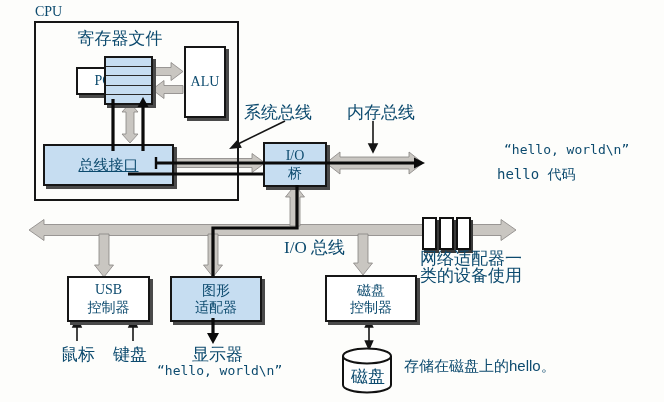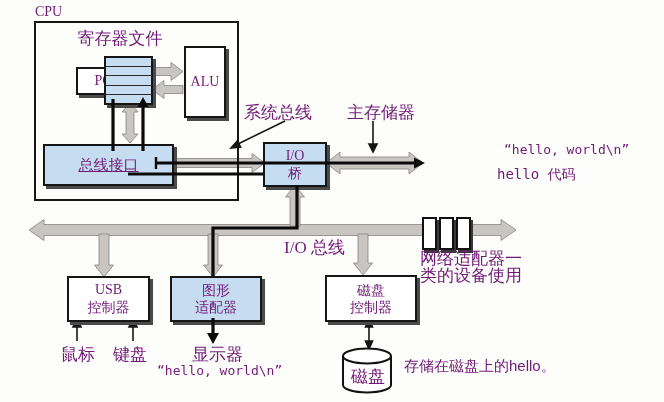--- a/index.html
+++ b/index.html
@@ -1,17 +1,17 @@
 <!DOCTYPE html>
 <html><head>
 <meta charset="utf-8">
 <style>
   html,body{margin:0;padding:0;background:#fff;}
   #stage{position:relative;width:664px;height:402px;background:#fdfdfb;overflow:hidden;
-         font-family:"Liberation Sans",sans-serif;color:#701a75;}
+         font-family:"Liberation Sans",sans-serif;color:#0c4a6e;}
   svg{position:absolute;left:0;top:0;pointer-events:none;}
   #base-svg{z-index:1;}
   #top-svg{z-index:6;}
   .box{position:absolute;z-index:4;background:#fff;border:2px solid #161616;
        box-shadow:3px 3px 0 #4a4a4a;display:flex;flex-direction:column;
        align-items:center;justify-content:center;line-height:1.2;font-size:14px;}
   .blue{background:#c6ddf1;}
   .lbl{position:absolute;z-index:5;white-space:nowrap;font-size:17px;line-height:1.2;}
   .serif{font-family:"Liberation Serif",serif;}
   .mono{font-family:"DejaVu Sans Mono",monospace;font-size:13px;}
@@ -130,21 +130,21 @@
   <div class="box" id="diskctl-box">
     <span>磁盘</span>
     <span>控制器</span>
   </div>
 
   <div class="slot" id="slot1"></div>
   <div class="slot" id="slot2"></div>
   <div class="slot" id="slot3"></div>
 
   <div class="lbl" id="sysbus-label">系统总线</div>
-  <div class="lbl" id="membus-label">主存储器</div>
+  <div class="lbl" id="membus-label">内存总线</div>
   <div class="lbl mono" id="mem-string">“hello, world\n”</div>
   <div class="lbl mono" id="mem-code">hello 代码</div>
   <div class="lbl serif" id="iobus-label">I/O 总线</div>
   <div class="lbl" id="exp-note">
     <div>网络适配器一</div>
     <div>类的设备使用</div>
   </div>
   <div class="lbl" id="mouse-label">鼠标</div>
   <div class="lbl" id="kbd-label">键盘</div>
   <div class="lbl" id="display-label">显示器</div>

